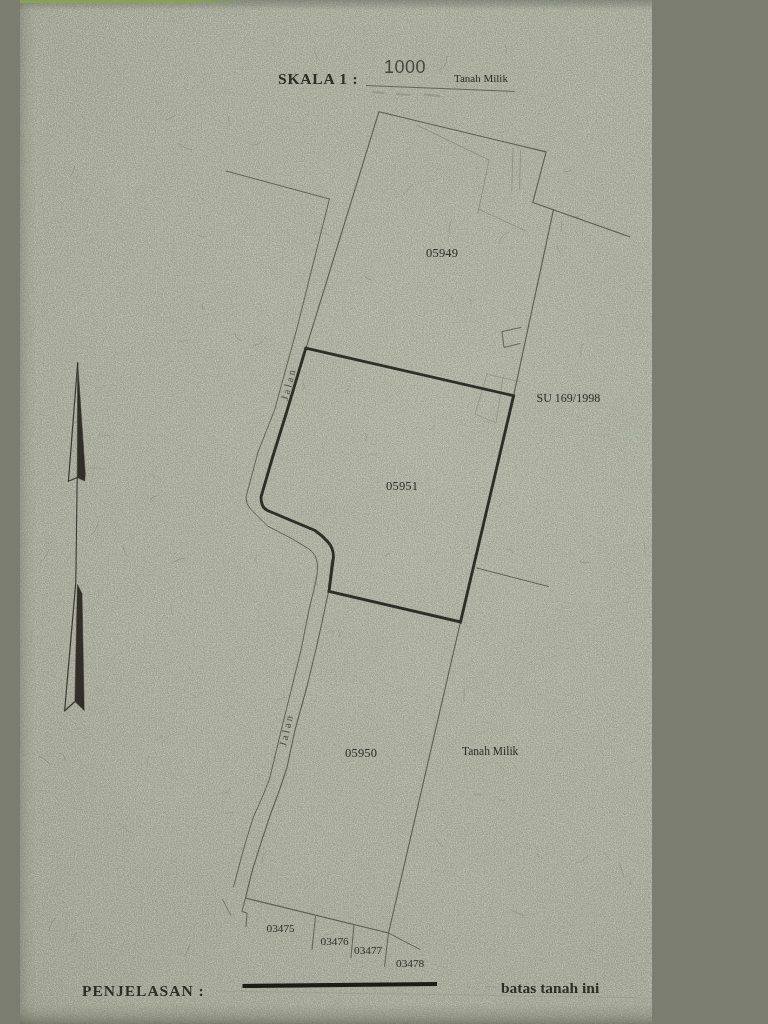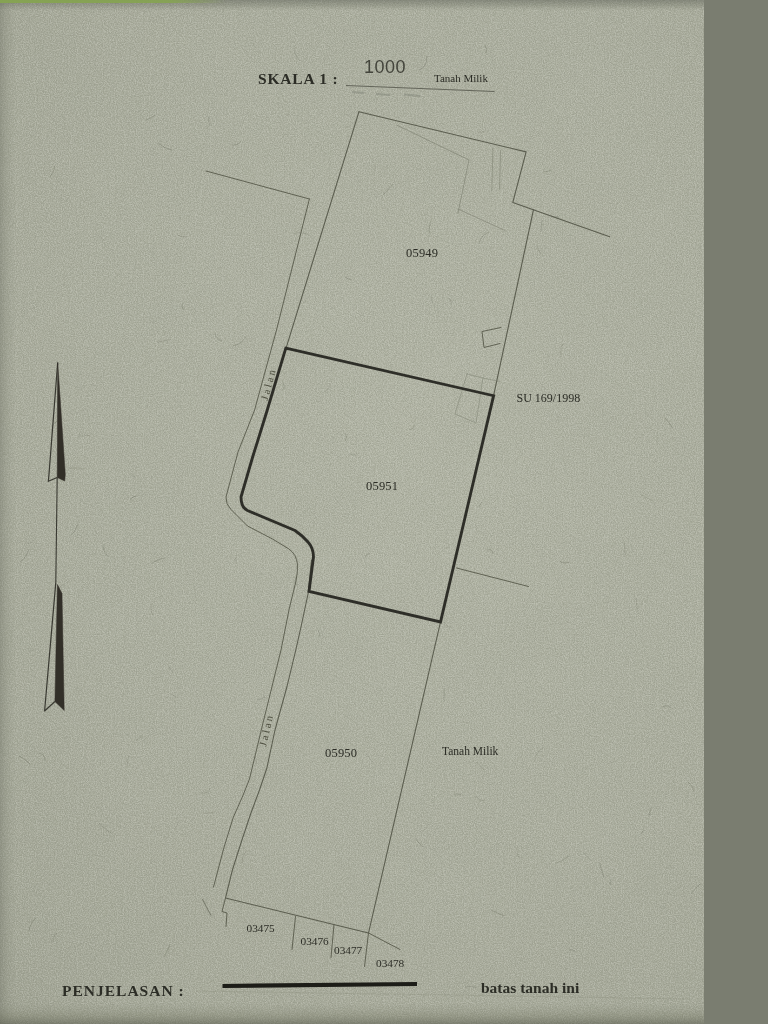--- a/index.html
+++ b/index.html
@@ -1,17 +1,17 @@
 <!DOCTYPE html>
 <html><head>
 <meta charset="utf-8">
 <style>
   html,body{margin:0;padding:0;background:#7a7d70;}
-  #page{width:704px;height:1024px;position:relative;overflow:hidden;
-        font-family:"Liberation Serif", serif;}
+  #page{width:632px;height:1024px;position:relative;overflow:hidden;
+        font-family:"Liberation Serif", serif;padding-left:20px;}
   svg{display:block;}
 </style>
 </head>
 <body>
 <div id="page">
 <svg width="768" height="1024" viewBox="0 0 768 1024">
 <defs>
   <radialGradient id="vign" cx="0.55" cy="0.42" r="0.85">
     <stop offset="0" stop-color="#b0b3a3"></stop>
     <stop offset="0.55" stop-color="#a9ac9c"></stop>

